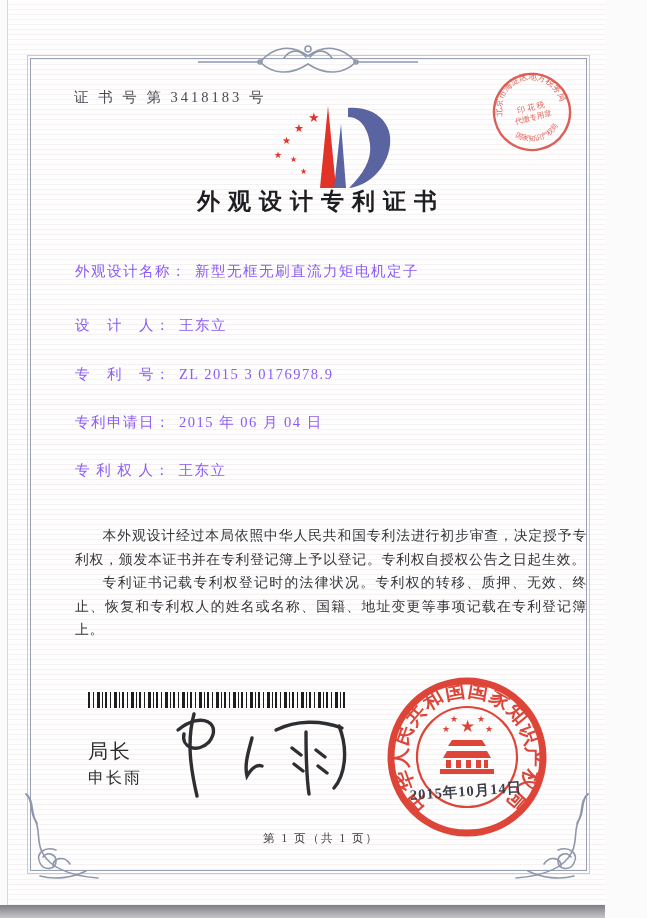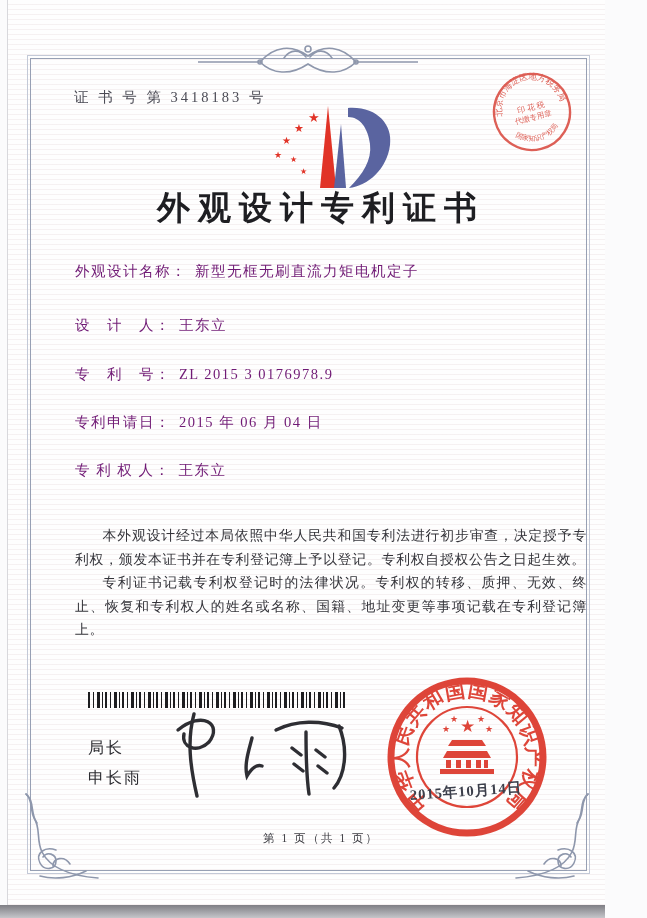--- a/index.html
+++ b/index.html
@@ -15,29 +15,29 @@
         background:linear-gradient(180deg,#7e7e84,#c6c6ca);}
   .frame{position:absolute;left:22px;top:58px;width:555px;height:811px;
         border:1px solid #97a0b4;outline:1px solid #c3c9d7;outline-offset:2px;}
   .orn{position:absolute;stroke:#8e97ac;fill:none;stroke-width:1.6;stroke-linecap:round;}
   .top-orn{left:190px;top:36px;}
   .fl-bl{left:12px;top:788px;}
   .fl-br{left:504px;top:788px;transform:scaleX(-1);}
   .cert-no{position:absolute;left:66px;top:88px;font-size:14.5px;letter-spacing:3px;color:#4b4b55;}
   .logo{position:absolute;left:258px;top:100px;}
   .title{position:absolute;left:0;width:626px;top:186px;text-align:center;
-        font-size:33px;letter-spacing:8px;color:#1e1e22;font-weight:600;}
-  .field{position:absolute;left:67px;font-size:14.5px;color:#701a75;letter-spacing:1.5px;white-space:nowrap;}
+        font-size:23px;letter-spacing:8px;color:#1e1e22;font-weight:600;}
+  .field{position:absolute;left:67px;font-size:14.5px;color:#8b5cf6;letter-spacing:1.5px;white-space:nowrap;}
   .f-label{margin-right:8px;}
   .paras{position:absolute;left:67px;top:524px;width:512px;font-size:13.8px;line-height:23.5px;
         color:#34343a;text-align:justify;letter-spacing:.8px;}
   .paras p{margin:0;text-indent:2em;}
   .barcode{position:absolute;left:80px;top:692px;width:258px;height:16px;
         background:repeating-linear-gradient(90deg,#1d1d20 0 2px,transparent 2px 5px,#1d1d20 5px 6px,transparent 6px 9px,#1d1d20 9px 12px,transparent 12px 14px,#1d1d20 14px 15px,transparent 15px 17px);}
-  .officer-title{position:absolute;left:80px;top:738px;font-size:16px;color:#2c2c31;letter-spacing:2px;}
+  .officer-title{position:absolute;left:80px;top:738px;font-size:20px;color:#2c2c31;letter-spacing:2px;}
   .officer-name{position:absolute;left:80px;top:768px;font-size:16px;color:#2c2c31;letter-spacing:2px;text-align:center;}
   .sig{position:absolute;left:148px;top:698px;}
   .seal-main{position:absolute;left:374px;top:672px;opacity:.93;}
   .seal-date{position:absolute;left:368px;top:782px;width:180px;text-align:center;
         font-size:14.5px;font-weight:700;color:#3c3f4b;letter-spacing:1px;transform:rotate(-4deg);}
   .seal-tax{position:absolute;left:482px;top:70px;transform:rotate(-14deg);opacity:.85;}
   .footer{position:absolute;left:0;width:626px;top:831px;text-align:center;
         font-size:11.5px;color:#3c3c42;letter-spacing:2px;}
   svg text{font-family:"Liberation Serif","DejaVu Serif",serif;}
 </style>

